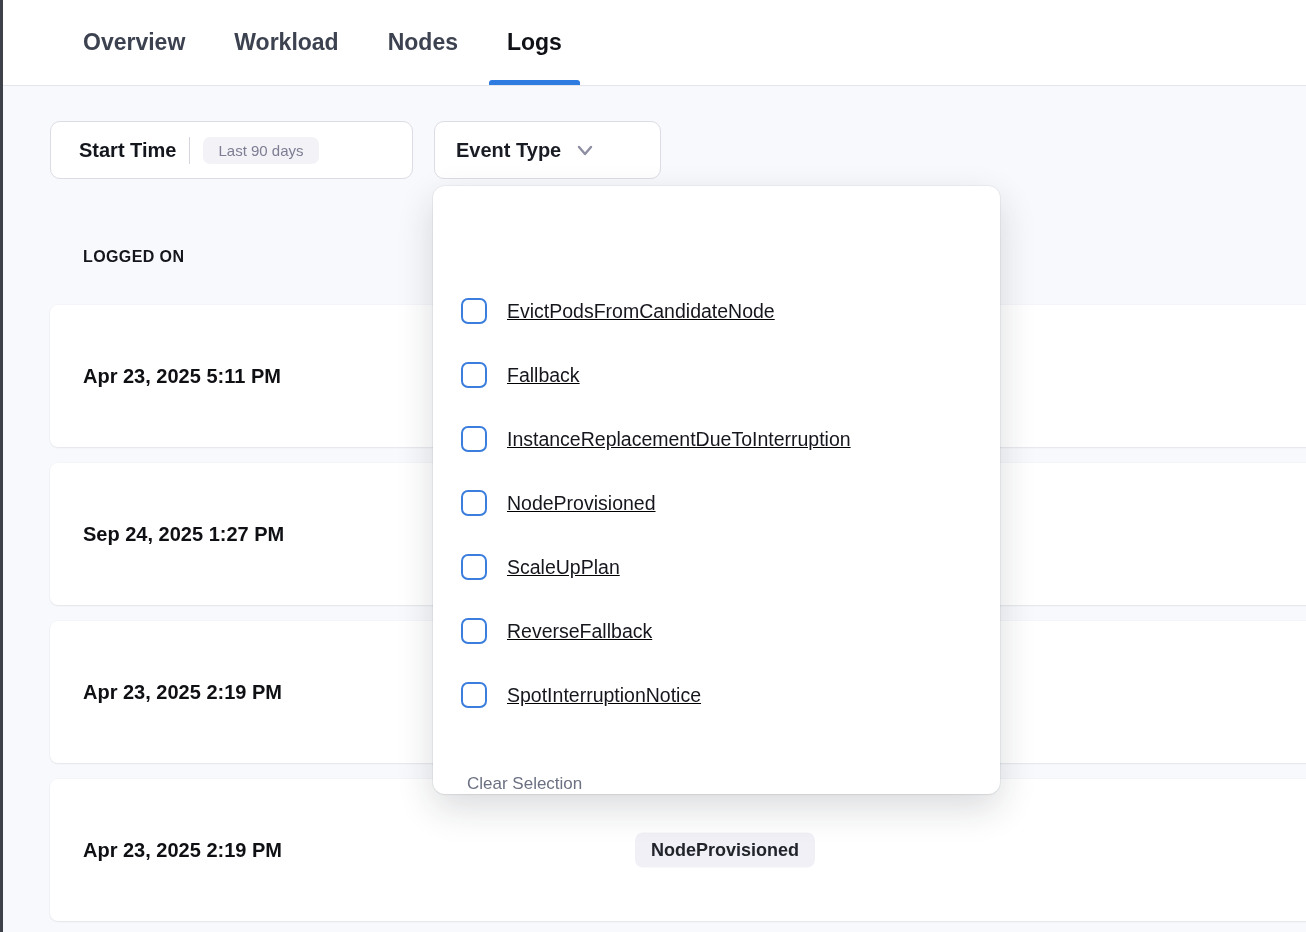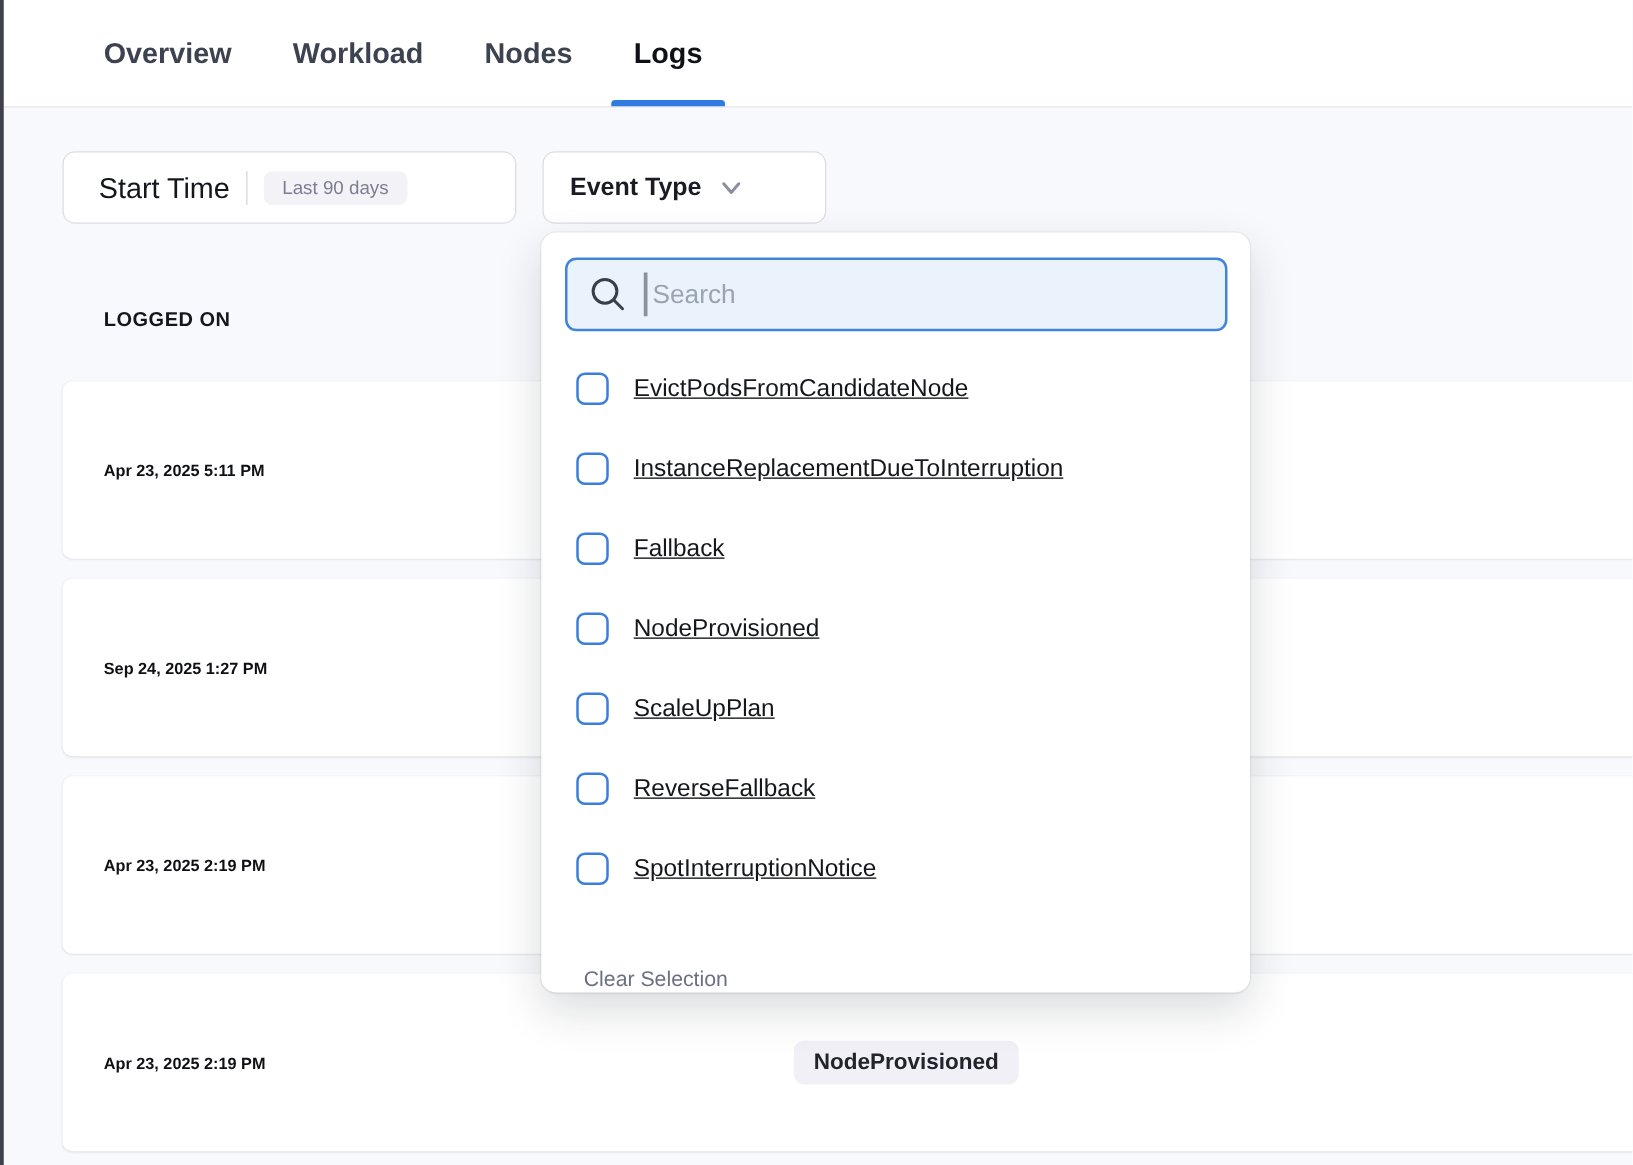--- a/index.html
+++ b/index.html
@@ -17,31 +17,31 @@
   
   .topbar{position:absolute;left:0;top:0;right:0;height:86px;background:#fff;border-bottom:1px solid #e4e4ec;z-index:10;}
   .tabs{display:flex;margin-left:65px;height:100%;gap:13px;}
   .tab{position:relative;display:flex;align-items:center;padding:16px 18px;font-size:23px;font-weight:600;color:#3d4250;cursor:pointer;}
   .tab.active{color:#0f1116;font-weight:700;}
   .tab.active::after{content:"";position:absolute;left:0;right:0;bottom:0;height:5px;background:var(--accent-blue);border-radius:3px 3px 0 0;}
 
   
   .filter{position:absolute;top:121px;height:58px;background:#fff;border:1px solid var(--border-gray);border-radius:10px;display:flex;align-items:center;cursor:pointer;}
   .filter-start{left:50px;width:363px;padding-left:28px;}
-  .f-label{font-size:23px;font-weight:400;color:var(--dark-text);}
+  .f-label{font-size:20px;font-weight:700;color:var(--dark-text);}
   .f-divider{width:1px;height:27px;background:#d5d5e0;margin:0 13px;}
   .chip{background:var(--chip-bg);color:var(--chip-text);font-size:15px;padding:5px 15px;border-radius:7px;white-space:nowrap;}
   .filter-event{left:434px;width:227px;padding-left:21px;}
   .f-label-med{font-size:20px;font-weight:600;color:#1a1c24;}
   .chev{margin-left:13px;display:flex;align-items:center;}
 
   
   .col-header{position:absolute;left:83px;top:248px;font-size:16px;font-weight:700;letter-spacing:.4px;color:var(--dark-text);}
   .row-card{position:absolute;left:50px;right:-20px;height:142px;background:var(--card-bg);border-radius:8px;box-shadow:0 1px 2px rgba(20,24,40,.07),0 0 0 1px rgba(20,24,40,.015);display:flex;align-items:center;padding-left:33px;cursor:pointer;}
-  .row-date{font-size:13px;font-weight:700;color:#0f1014;}
+  .row-date{font-size:20px;font-weight:700;color:#0f1014;}
   .badge{position:absolute;left:585px;top:50%;transform:translateY(-50%);background:var(--badge-bg);color:#22242c;font-size:18px;font-weight:700;padding:7px 16px;border-radius:8px;white-space:nowrap;}
 
   
   .dropdown{position:absolute;left:433px;top:186px;width:567px;height:608px;background:#fff;border-radius:12px;box-shadow:0 1px 2px rgba(0,0,0,.05),0 14px 36px rgba(25,28,45,.16),0 0 0 1px rgba(25,28,45,.04);z-index:30;}
   .search-wrap{position:absolute;left:19px;top:20px;width:530px;height:59px;}
   .search-input{width:100%;height:100%;border:2px solid var(--search-border);border-radius:9px;background:var(--search-bg);padding:0 14px 0 68px;font-size:21px;font-family:"Liberation Sans",sans-serif;color:#2a2e38;outline:none;}
   .search-input::placeholder{color:#9aa3b0;}
   .search-icon{position:absolute;left:19px;top:14px;pointer-events:none;}
   .caret{position:absolute;left:63px;top:12px;width:3px;height:35px;background:#8b919c;pointer-events:none;}
   .options{position:absolute;left:0;top:93px;right:0;}
@@ -91,43 +91,33 @@
   </div>
   <div class="row-card" style="top:621px">
     <span class="row-date">Apr 23, 2025 2:19 PM</span>
   </div>
   <div class="row-card" style="top:779px">
     <span class="row-date">Apr 23, 2025 2:19 PM</span>
     <span class="badge">NodeProvisioned</span>
   </div>
 
   <div class="dropdown">
-    <div class="search-wrap">
-      <input class="search-input" type="text" placeholder="Search" style="">
-      <span class="search-icon">
-        <svg width="31" height="31" viewBox="0 0 31 31">
-            <circle cx="13" cy="13" r="9.5" fill="none" stroke="#3a3e48" stroke-width="2.4"></circle>
-            <line x1="20" y1="20" x2="27" y2="27" stroke="#3a3e48" stroke-width="2.4" stroke-linecap="round"></line>
-          </svg>
-      </span>
-      <span class="caret"></span>
-    </div>
 
     <div class="options">
       <div class="option">
         <span class="cb"></span>
         <span class="option-label">EvictPodsFromCandidateNode</span>
       </div>
       <div class="option">
         <span class="cb"></span>
-        <span class="option-label">InstanceReplacementDueToInterruption</span>
+        <span class="option-label">Fallback</span>
       </div>
       <div class="option">
         <span class="cb"></span>
-        <span class="option-label">Fallback</span>
+        <span class="option-label">InstanceReplacementDueToInterruption</span>
       </div>
       <div class="option">
         <span class="cb"></span>
         <span class="option-label">NodeProvisioned</span>
       </div>
       <div class="option">
         <span class="cb"></span>
         <span class="option-label">ScaleUpPlan</span>
       </div>
       <div class="option">

